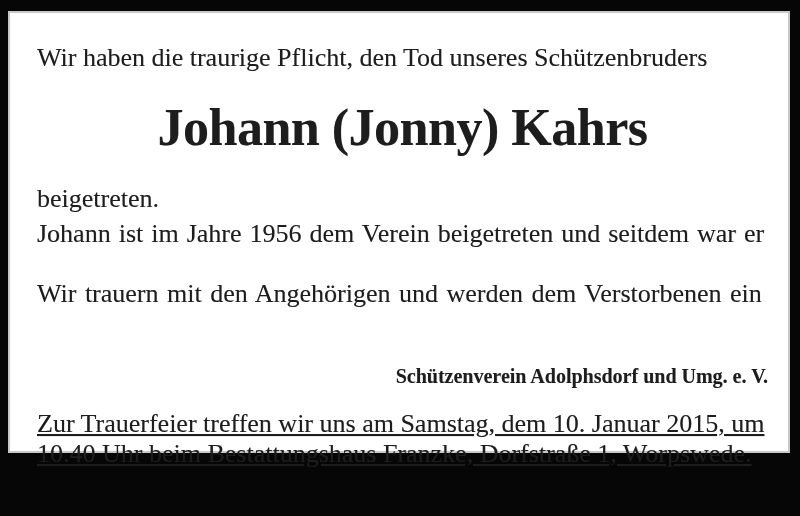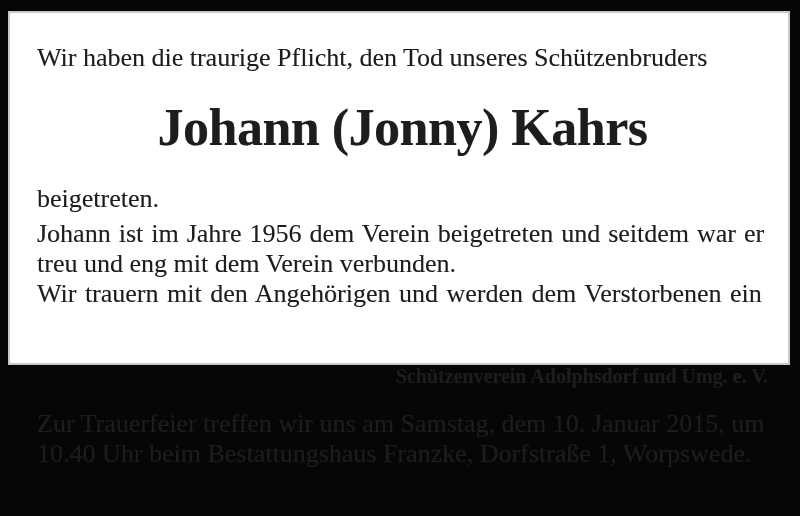--- a/index.html
+++ b/index.html
@@ -13,21 +13,21 @@
     height: 516px;
     background: #060606;
     overflow: hidden;
     font-family: "Liberation Serif", "DejaVu Serif", serif;
   }
   .paper {
     position: absolute;
     left: 8px;
     top: 11px;
     width: 782px;
-    height: 354px;
+    height: 442px;
     box-sizing: border-box;
     background: #ffffff;
     border: 2px solid #c8c8c8;
   }
   .block {
     position: absolute;
     left: 27px;
     width: 731px;
     color: #1d1d1d;
     font-size: 26px;
@@ -50,37 +50,36 @@
   .anzuzeigen { top: 171px; }
   .para-membership { top: 206px; }
   .para-condolence { top: 266px; }
   .signature {
     top: 346px;
     font-size: 20px;
     line-height: 34px;
     font-weight: bold;
     text-align: right;
   }
-  .para-funeral { top: 396px; }
+  .para-funeral { top: 396px; text-decoration: underline; }
 </style>
 </head>
 <body>
 
 <div class="stage">
   <div class="paper">
 
     <div class="block intro line">Wir haben die traurige Pflicht, den Tod unseres Schützenbruders</div>
 
     <div class="block headline">Johann (Jonny) Kahrs</div>
 
     <div class="block anzuzeigen line">beigetreten.</div>
 
     <div class="block para-membership">
       <div class="line ws-1">Johann ist im Jahre 1956 dem Verein beigetreten und seitdem war er</div>
-      <div class="line">treu und eng mit dem Verein verbunden.</div>
     </div>
 
     <div class="block para-condolence">
       <div class="line ws-2">Wir trauern mit den Angehörigen und werden dem Verstorbenen ein</div>
     </div>
 
     <div class="block signature">Schützenverein Adolphsdorf und Umg. e. V.</div>
 
     <div class="block para-funeral">
       <div class="line">Zur Trauerfeier treffen wir uns am Samstag, dem 10. Januar 2015, um</div>

